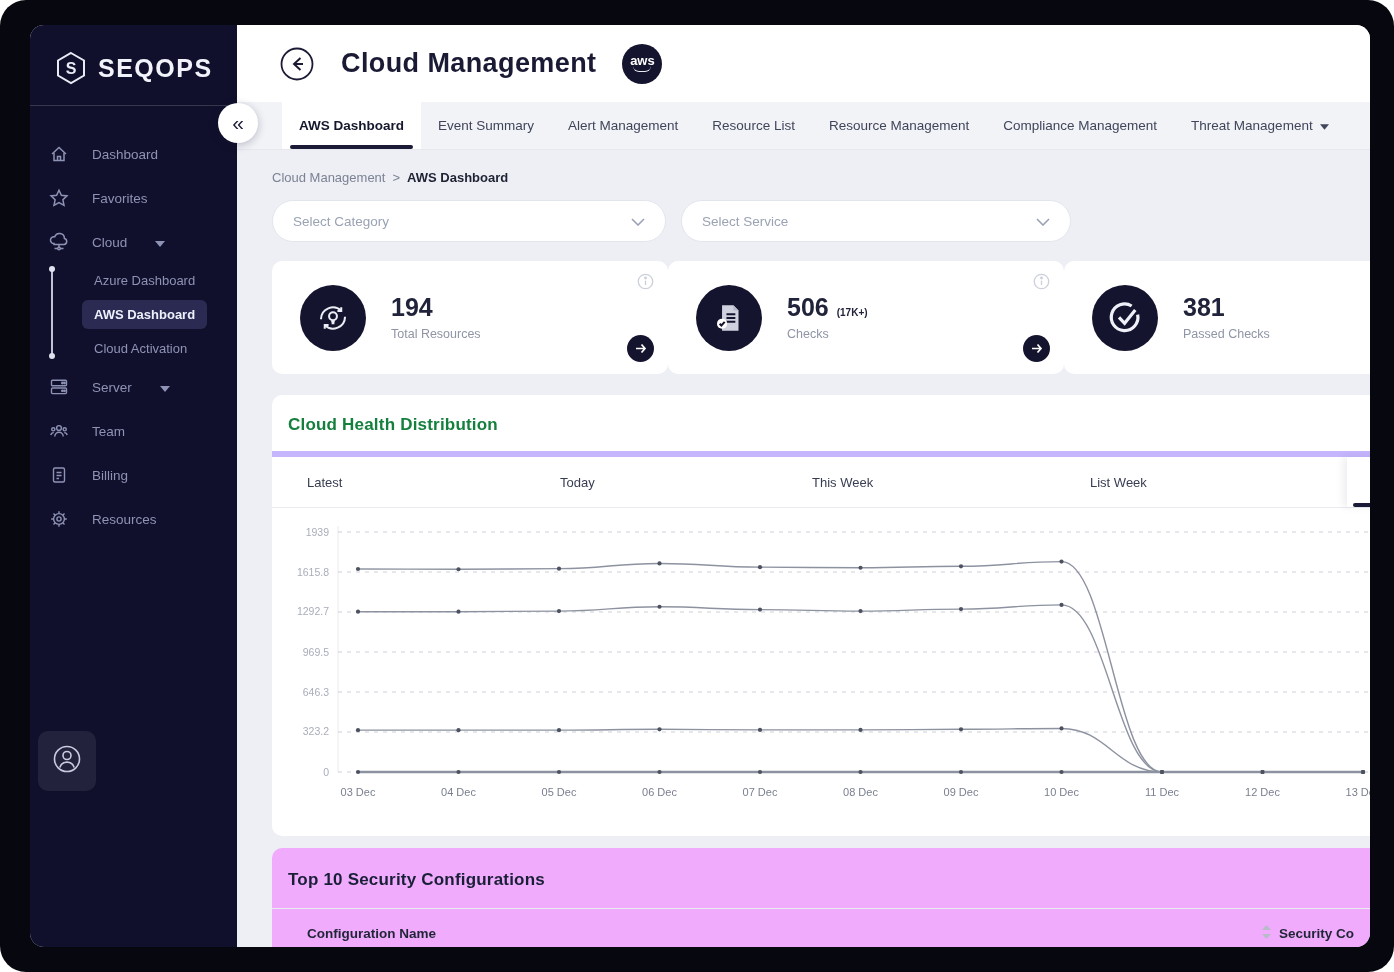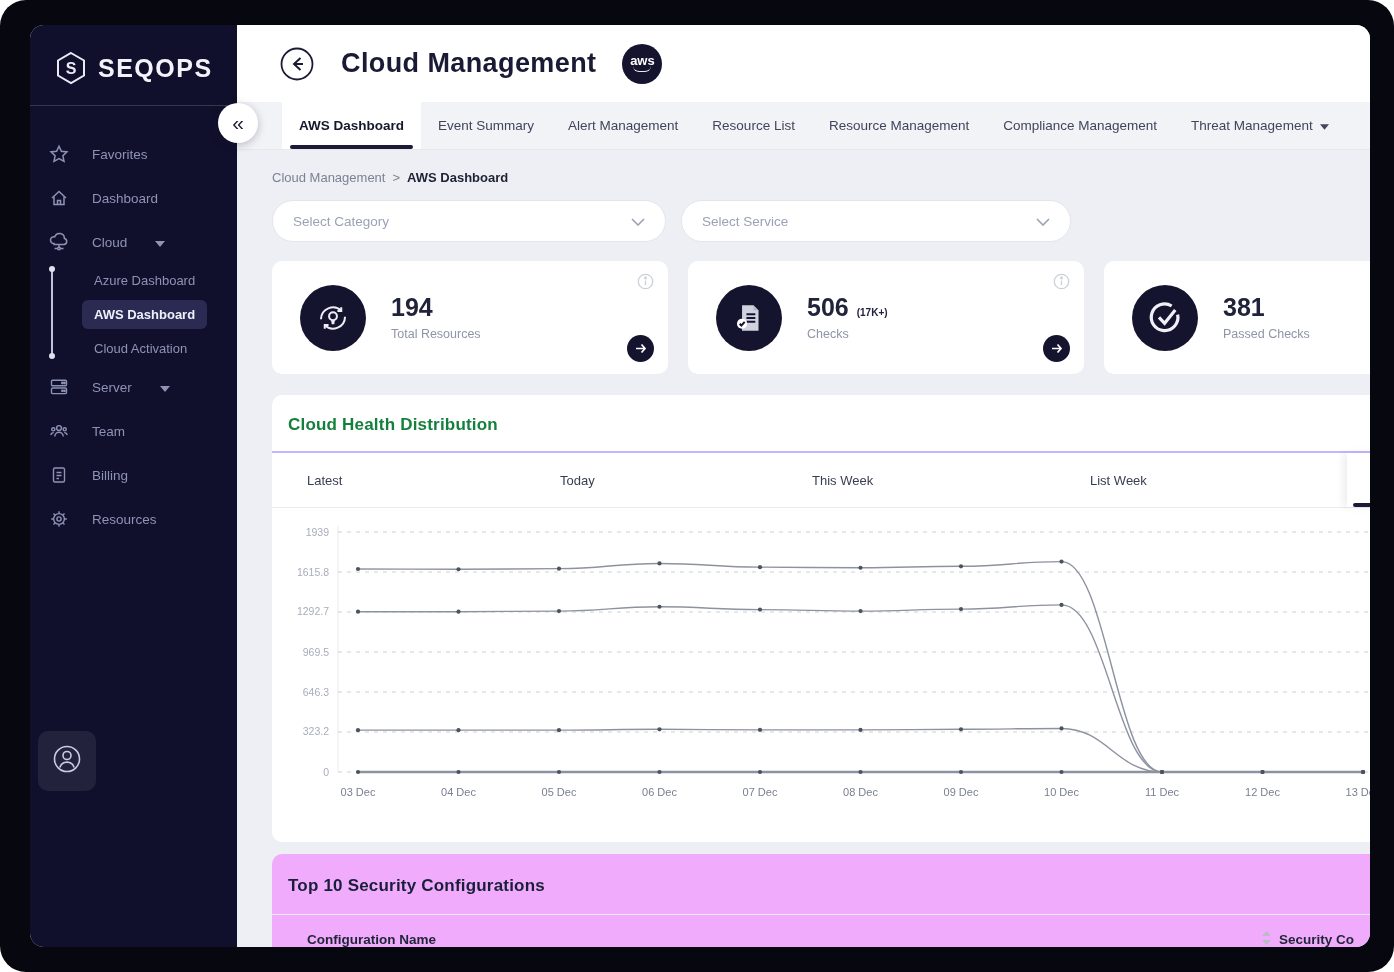--- a/index.html
+++ b/index.html
@@ -42,37 +42,37 @@
 
   .content { position:absolute; top:125px; left:0; right:0; bottom:0; padding-left:35px; }
 
   .breadcrumb { padding-top:20px; font-size:13px; color:#7c8294; display:flex; gap:7px; }
   .breadcrumb .current { color:#1e2233; font-weight:bold; }
 
   .filters { display:flex; gap:15px; margin-top:15px;align-items:flex-end; }
   .select { height:42px; background:#fff; border:1px solid #e2e5ec; border-radius:22px; display:flex; align-items:center; justify-content:space-between; padding:0 20px; color:#9aa2b3; font-size:13.5px; cursor:pointer; }
   .select.cat { width:394px; } .select.srv { width:390px; }
 
-  .cards { display:flex; gap:20px; margin-top:19px; }
+  .cards { display:flex; margin-top:19px; }
   .stat-card { position:relative; width:396px; height:113px; background:#fff; border-radius:10px; display:flex; align-items:center; padding-left:28px; gap:25px; flex:none; }
   .stat-ico { width:66px; height:66px; border-radius:50%; background:#14142f; display:flex; align-items:center; justify-content:center; flex:none; }
   .stat-num-row { display:flex; align-items:baseline; gap:8px; }
   .stat-num { font-size:25px; font-weight:bold; color:#20233a; }
   .stat-suffix { font-size:10px; font-weight:bold; color:#20233a; }
   .stat-label { font-size:12.5px; color:#8f95a6; margin-top:4px; max-width:110px; line-height:17px; }
   .info-ico { position:absolute; top:12px; right:14px; }
   .go-btn { position:absolute; bottom:12px; right:14px; width:27px; height:27px; border-radius:50%; background:#14142f; color:#fff; display:flex; align-items:center; justify-content:center; font-size:14px; cursor:pointer; }
 
   .chart-card { width:1110px; background:#fff; border-radius:10px 0 0 10px; margin-top:21px; overflow:hidden; }
   .chart-title { font-size:17px; font-weight:bold; color:#15803d; padding:20px 0 16px 16px; letter-spacing:.2px; }
-  .period-row { position:relative; height:57px; border-top:2px solid #c4b5fd; border-bottom:1px solid #e9ebf1;text-decoration:underline; }
+  .period-row { position:relative; height:57px; border-top:6px solid #c4b5fd; border-bottom:1px solid #e9ebf1;text-decoration:underline; }
   .period-tab { position:absolute; top:0; height:100%; display:flex; align-items:center; font-size:13px; color:#383d52; cursor:pointer; }
   .period-active { position:absolute; top:0; height:100%; width:90px; background:#fff; box-shadow:-4px 0 8px rgba(20,20,50,.07); cursor:pointer; }
   .period-active::after { content:""; position:absolute; left:6px; right:6px; bottom:0; height:4px; background:#1b1b38; border-radius:3px; }
-  .chart-wrap { padding:8px 0 22px 0; }
+  .chart-wrap { padding:8px 0 16px 0; }
 
   .table-card { width:1110px; background:#f0abfc; border-radius:10px 0 0 0; margin-top:12px; }
   .table-title { font-size:17px; font-weight:bold; color:#1a1f38; padding:22px 0 18px 16px; letter-spacing:.2px; }
   .thead { display:flex; align-items:center; height:50px; border-top:1px solid #e9ebf1; border-bottom:1px solid #e9ebf1; font-size:13.5px; font-weight:bold; color:#1f2436; }
   .th-name { padding-left:35px; flex:1; }
   .th-code { width:120px; display:flex; align-items:center; gap:8px; flex:none; }
 
   svg text { font-family:"Liberation Sans", sans-serif; }
 </style>
 </head>
@@ -88,34 +88,34 @@
           <text x="17" y="23" text-anchor="middle" font-size="16" font-weight="bold" fill="#e9eaf4">S</text>
         </svg>
         <span class="brand-text">SEQOPS</span>
       </div>
       <div class="sidebar-divider"></div>
 
       <div class="nav">
         <div class="nav-item">
           <span class="ico">
             <svg width="20" height="20" viewBox="0 0 20 20" fill="none" stroke="#8e92b4" stroke-width="1.5">
-                <path d="M10 2.2 L12.4 7.2 L18 7.9 L13.9 11.8 L15 17.3 L10 14.5 L5 17.3 L6.1 11.8 L2 7.9 L7.6 7.2 Z"></path>
-              </svg>
-          </span>
-          <span>Favorites</span>
-        </div>
-        <div class="nav-item">
-          <span class="ico">
-            <svg width="20" height="20" viewBox="0 0 20 20" fill="none" stroke="#8e92b4" stroke-width="1.5">
                 <path d="M3 10 L10 3.5 L17 10"></path>
                 <path d="M5 8.8 V16.5 H15 V8.8"></path>
                 <path d="M8.5 16.5 V12.5 H11.5 V16.5"></path>
               </svg>
           </span>
           <span>Dashboard</span>
+        </div>
+        <div class="nav-item">
+          <span class="ico">
+            <svg width="20" height="20" viewBox="0 0 20 20" fill="none" stroke="#8e92b4" stroke-width="1.5">
+                <path d="M10 2.2 L12.4 7.2 L18 7.9 L13.9 11.8 L15 17.3 L10 14.5 L5 17.3 L6.1 11.8 L2 7.9 L7.6 7.2 Z"></path>
+              </svg>
+          </span>
+          <span>Favorites</span>
         </div>
         <div class="nav-item">
           <span class="ico">
             <svg width="22" height="22" viewBox="0 0 22 22" fill="none" stroke="#8e92b4" stroke-width="1.5">
                 <path d="M6 12.5 a3.4 3.4 0 1 1 .7-6.7 A5 5 0 0 1 16.4 7.5 a3 3 0 0 1 -.4 5.9 H6 Z"></path>
                 <path d="M11 13.5 V16"></path>
                 <circle cx="11" cy="17.5" r="1.3"></circle>
                 <path d="M6.5 17.5 H9.7 M12.3 17.5 H15.5"></path>
               </svg>
           </span>

